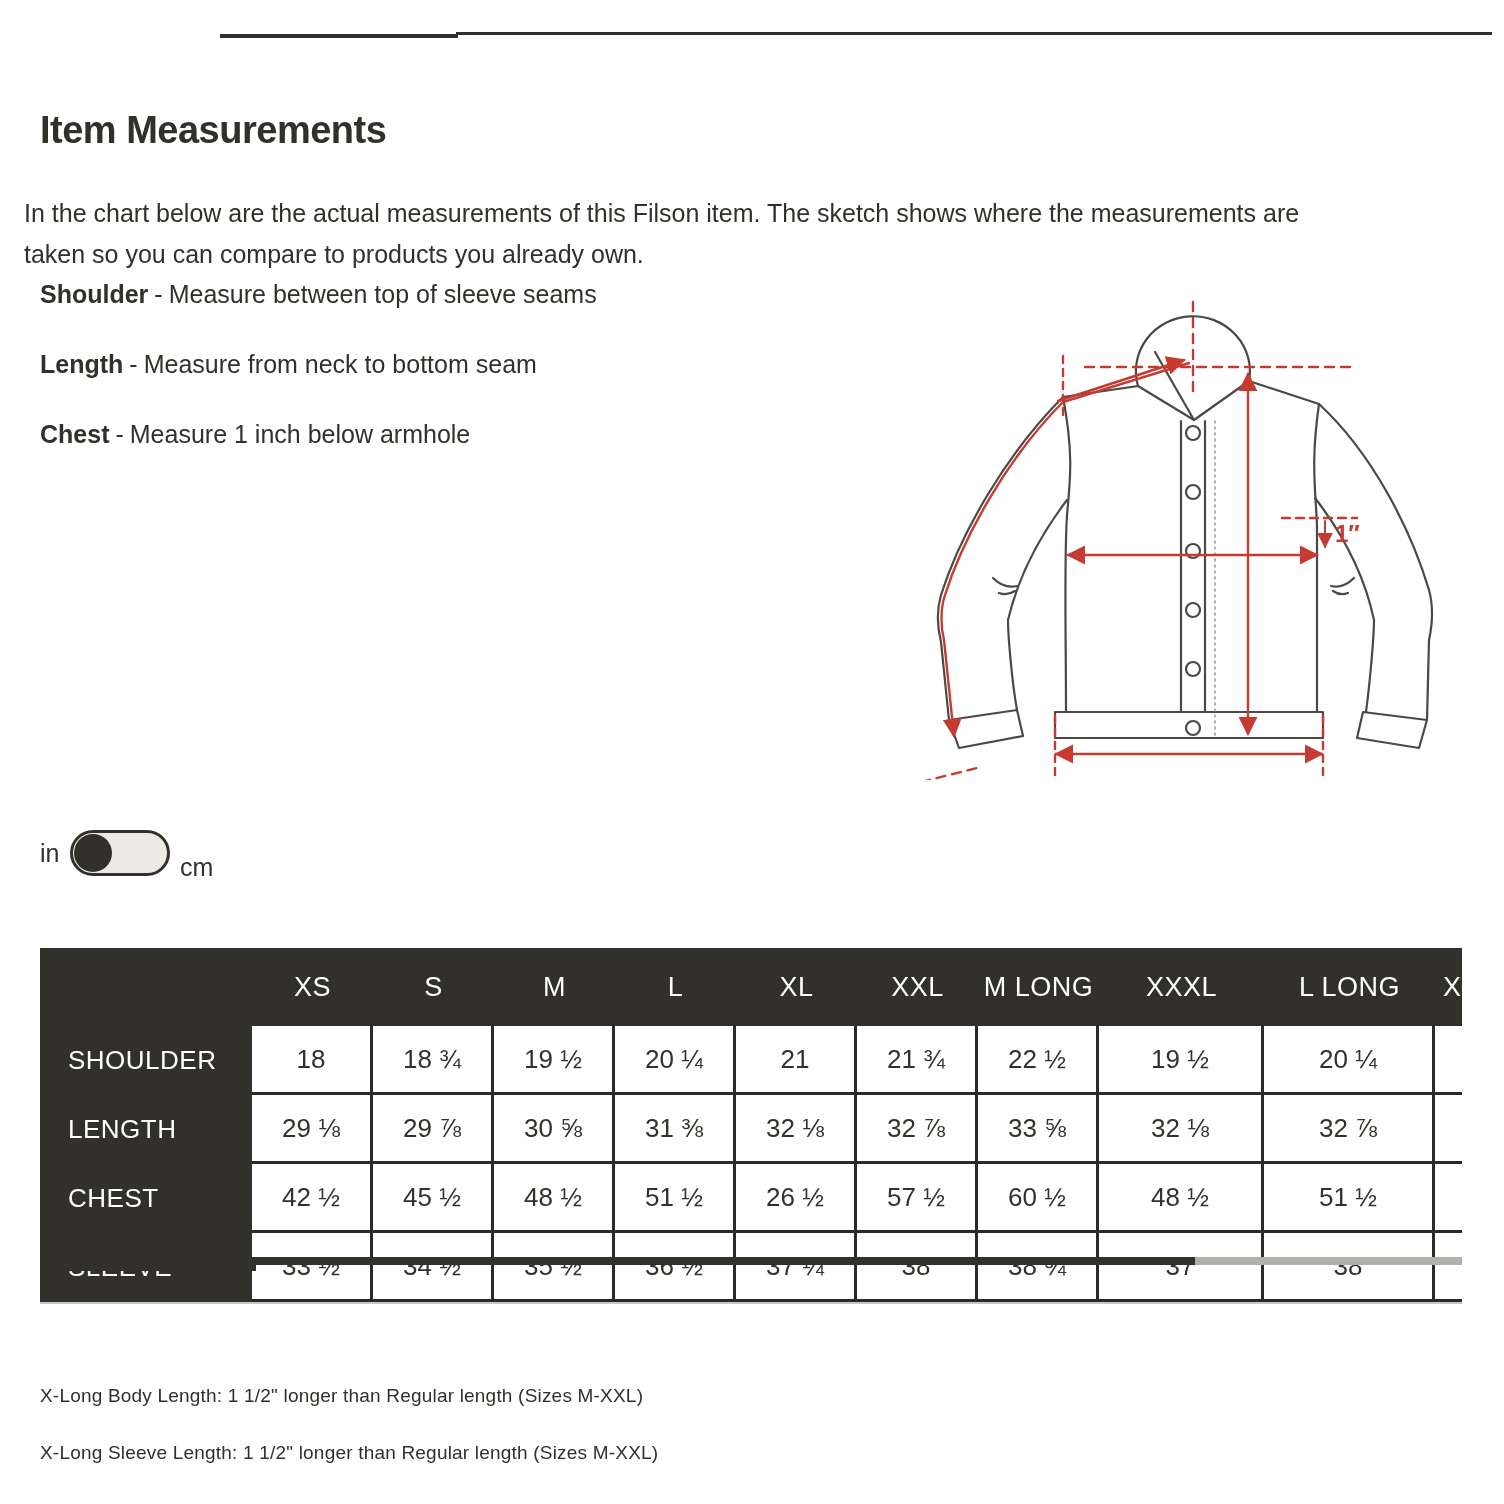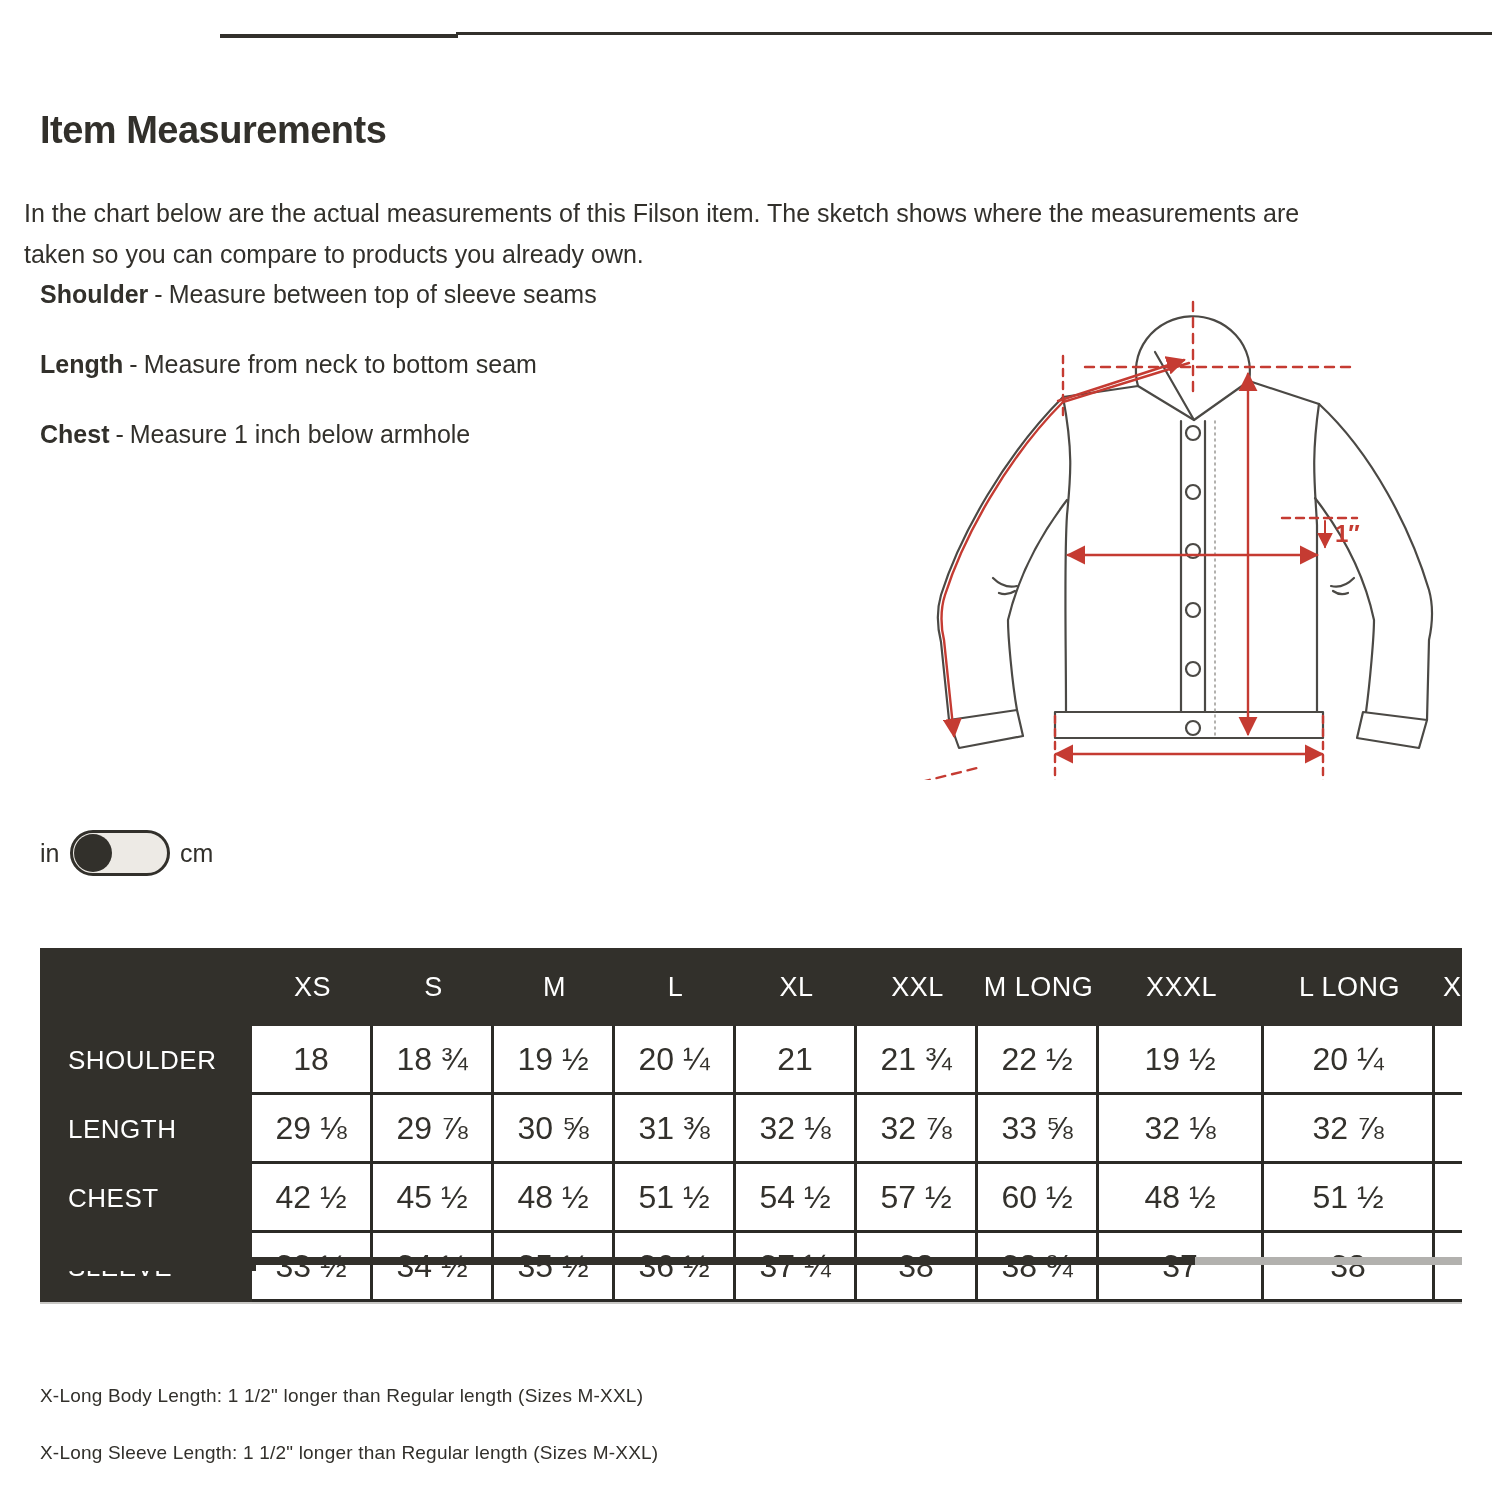--- a/index.html
+++ b/index.html
@@ -17,36 +17,36 @@
   .intro{position:absolute;left:24px;top:168px;width:1290px;font-size:25px;line-height:41px;letter-spacing:0px;}
 
   .def{position:absolute;left:40px;font-size:25px;}
   .def b{font-weight:bold;}
   .def .sep{padding:0 6px;}
 
   .sketch{position:absolute;left:905px;top:290px;}
 
   .unit-row{position:absolute;left:40px;top:830px;height:50px;}
   .unit-in{position:absolute;left:0px;top:9px;font-size:25px;}
-  .unit-cm{position:absolute;left:140px;top:9px;font-size:25px;}
+  .unit-cm{position:absolute;left:140px;top:23px;font-size:25px;}
   .toggle{position:absolute;left:30px;top:0px;width:100px;height:46px;border:3px solid #32302b;
           border-radius:25px;background:#edeae5;box-sizing:border-box;cursor:pointer;}
   .knob{position:absolute;left:1px;top:1px;width:38px;height:38px;border-radius:50%;background:#32302b;}
 
   
   .size-table{position:absolute;left:40px;top:948px;width:1422px;height:354px;overflow:hidden;}
   .grid{display:grid;grid-template-columns:212px repeat(7,121px) 165px 171px 27px;
         grid-template-rows:78px repeat(4,69px);}
   .hcell{background:#32302b;color:#fff;display:flex;align-items:center;justify-content:center;
          font-size:27px;letter-spacing:0.5px;}
   .hcell.partial{justify-content:flex-start;padding-left:8px;overflow:hidden;}
   .lcell{background:#32302b;color:#fff;display:flex;align-items:center;padding-left:28px;
          font-size:26px;letter-spacing:0.5px;}
   .dcell{background:#fff;color:#33312c;display:flex;align-items:center;justify-content:center;
-         font-size:32px;border-right:3px solid #2b2a26;border-bottom:3px solid #2b2a26;box-sizing:border-box;}
+         font-size:26px;border-right:3px solid #2b2a26;border-bottom:3px solid #2b2a26;box-sizing:border-box;}
   .pcell{background:#fff;border-bottom:3px solid #2b2a26;box-sizing:border-box;}
 
   .label-foot{position:absolute;left:40px;top:1257px;width:216px;height:14px;background:#32302b;}
   .scroll-thumb{position:absolute;left:256px;top:1257px;width:939px;height:8px;background:#32302b;cursor:pointer;}
   .scroll-track{position:absolute;left:1195px;top:1257px;width:267px;height:8px;background:#b2b1ae;cursor:pointer;}
 
   .divider{position:absolute;left:40px;top:1302px;width:1422px;height:2px;background:#c8c7c4;}
   .foot-head{position:absolute;left:40px;top:1316px;font-size:25px;font-weight:bold;}
   .foot-note1{position:absolute;left:40px;top:1385px;font-size:19px;letter-spacing:0.2px;}
   .foot-note2{position:absolute;left:40px;top:1442px;font-size:19px;letter-spacing:0.2px;}
@@ -170,21 +170,21 @@
         <div class="dcell">32 ⅞</div>
         <div class="dcell">33 ⅝</div>
         <div class="dcell">32 ⅛</div>
         <div class="dcell">32 ⅞</div>
         <div class="pcell"></div>
         <div class="lcell">CHEST</div>
         <div class="dcell">42 ½</div>
         <div class="dcell">45 ½</div>
         <div class="dcell">48 ½</div>
         <div class="dcell">51 ½</div>
-        <div class="dcell">54 ½</div>
+        <div class="dcell">26 ½</div>
         <div class="dcell">57 ½</div>
         <div class="dcell">60 ½</div>
         <div class="dcell">48 ½</div>
         <div class="dcell">51 ½</div>
         <div class="pcell"></div>
         <div class="lcell">SLEEVE</div>
         <div class="dcell">33 ½</div>
         <div class="dcell">34 ½</div>
         <div class="dcell">35 ½</div>
         <div class="dcell">36 ½</div>

